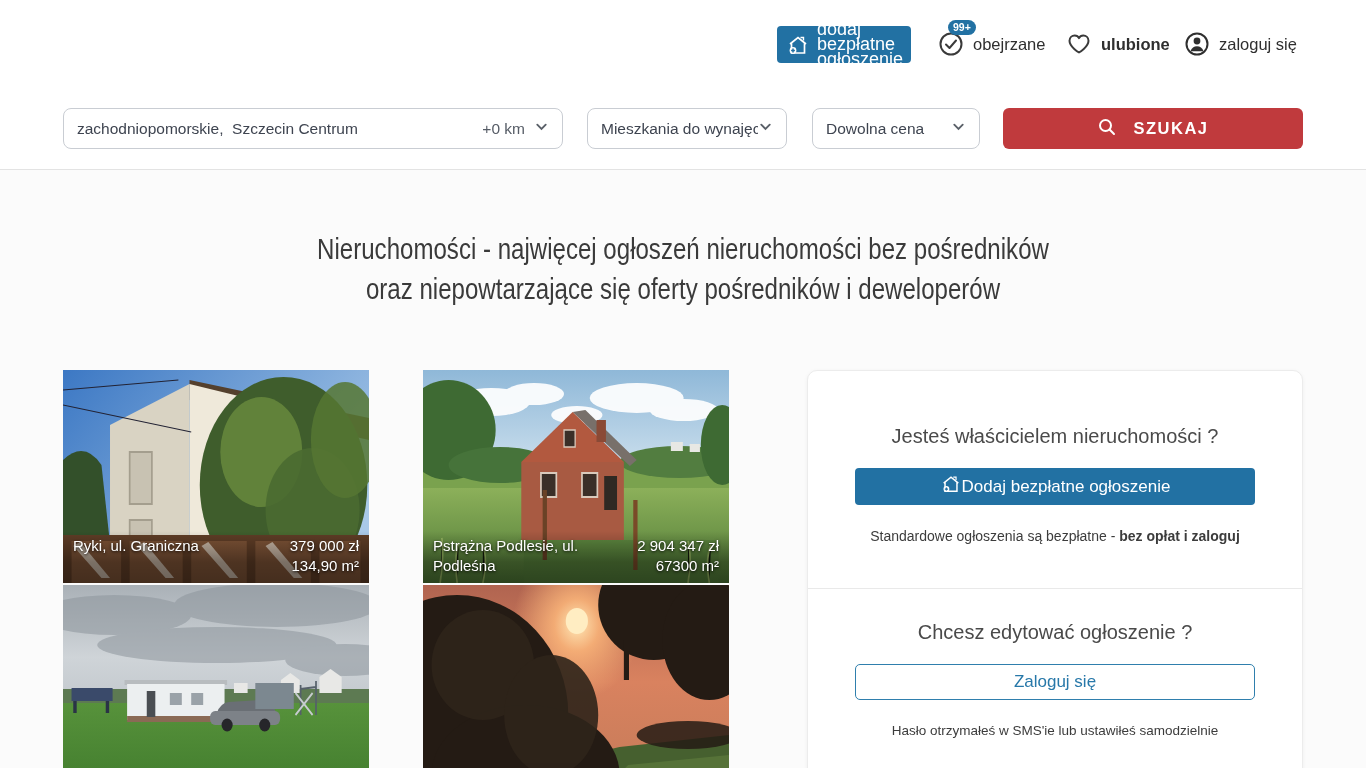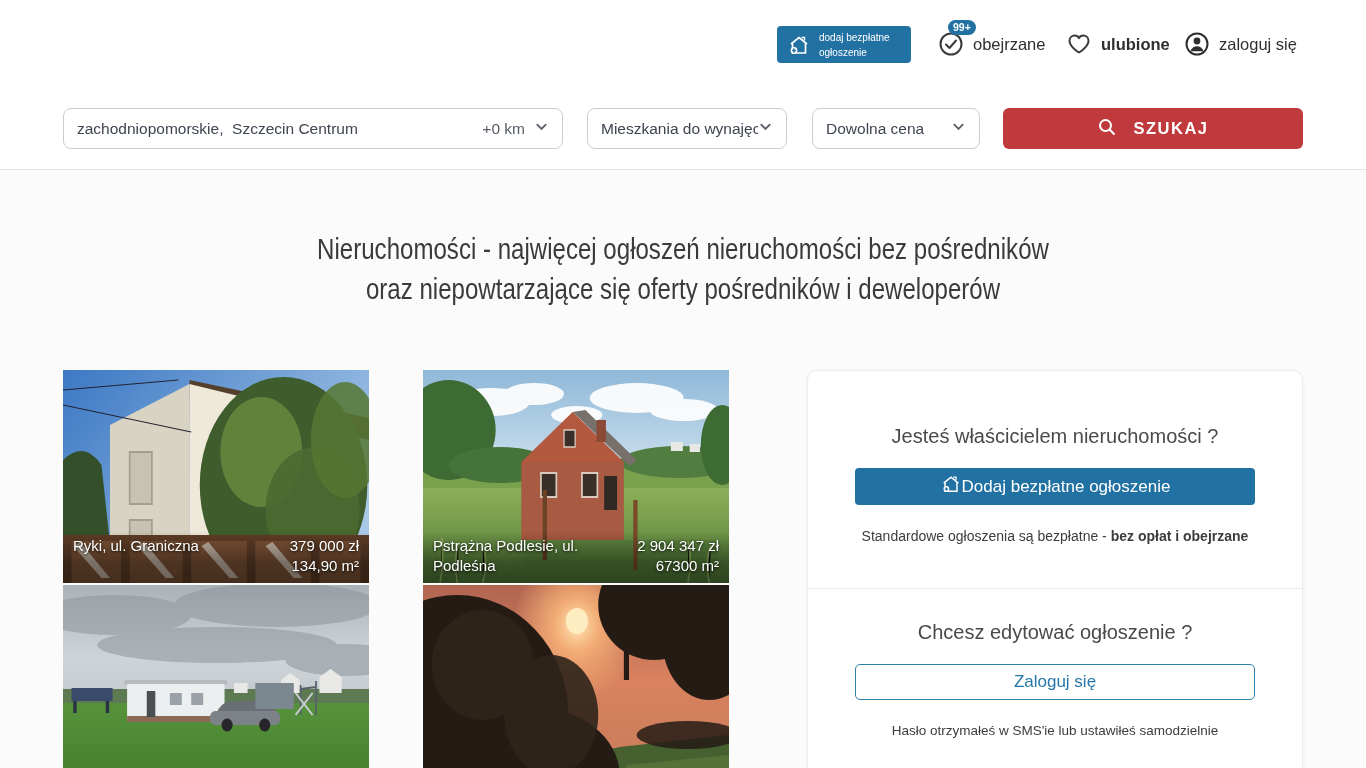--- a/index.html
+++ b/index.html
@@ -13,21 +13,21 @@
   .logo { position:absolute; left:64px; top:24px; font-style:italic; font-size:32px; letter-spacing:-1px; color:#46474a; cursor:pointer; }
   .logo b { font-weight:700; }
   .logo .dot { color:#c0393c; font-weight:700; }
   .logo .tld { font-weight:400; }
 
   .add-btn {
     position:absolute; left:777px; top:26px; width:134px; height:37px;
     background:#2271a3; border-radius:4px; color:#fff; display:flex; align-items:center;
     gap:7px; padding:0 9px; cursor:pointer;
   }
-  .add-btn .txt { font-size:10px; line-height:15px; }
+  .add-btn .txt { font-size:18px; line-height:15px; }
   .hdr-item { position:absolute; top:31px; display:flex; align-items:center; gap:9px; font-size:16.5px; color:#2f2f2f; cursor:pointer; }
   .hdr-item.viewed { left:938px; }
   .hdr-item.fav { left:1066px;font-weight:bold; }
   .hdr-item.login { left:1184px; }
   .icon-wrap { position:relative; width:26px; height:26px; display:flex; align-items:center; justify-content:center; }
   .badge {
     position:absolute; top:-11px; left:10px; background:#2271a3; color:#fff;
     font-size:10.5px; font-weight:700; padding:1px 5px 2px; border-radius:9px; white-space:nowrap;
   }
 
@@ -396,21 +396,21 @@
           <path d="M4 11 L12 4.5 L20 11 M5.5 10 V20 H18.5 V10"></path>
           <path d="M14.5 4.5 h3 v3" stroke-width="1.3"></path>
           <circle cx="7" cy="17.5" r="3.2" fill="#fff" stroke="none"></circle>
           <path d="M7 15.8 V19.2 M5.3 17.5 H8.7" stroke="#2271a3" stroke-width="1.4"></path>
         </svg>
       </span>
       <span>Dodaj bezpłatne ogłoszenie</span>
     </button>
 
     <div class="panel-note">
-      <span>Standardowe ogłoszenia są bezpłatne - </span><b>bez opłat i obejrzane</b>
+      <span>Standardowe ogłoszenia są bezpłatne - </span><b>bez opłat i zaloguj</b>
     </div>
 
     <hr class="panel-divider">
 
     <div class="panel-title2">Chcesz edytować ogłoszenie ?</div>
 
     <button class="login-btn">
       <span>Zaloguj się</span>
     </button>
 

